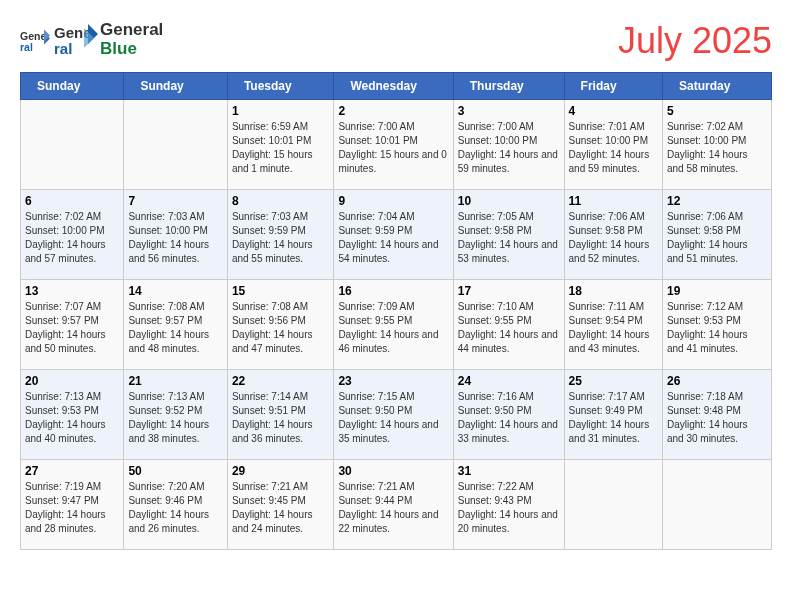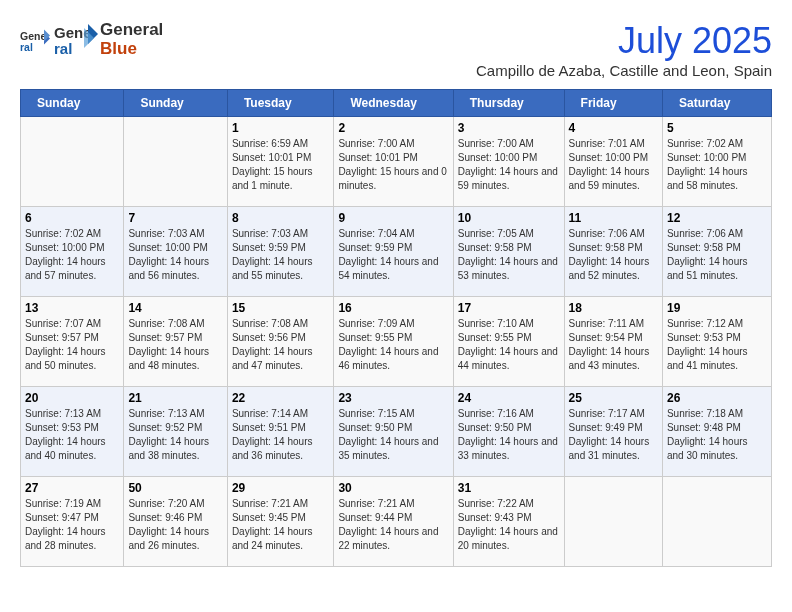--- a/index.html
+++ b/index.html
@@ -23,21 +23,21 @@
     .logo-icon {
       width: 30px;
       height: 30px;
       margin-right: 4px;
     }
     .title-block {
       text-align: right;
     }
     .month-year {
       font-size: 36px;
-      color: #1d4ed8;
+      color: #ef4444;
       font-weight: normal;
     }
     .location {
       font-size: 15px;
       color: #333;
     }
     table {
       width: 100%;
       border-collapse: collapse;
       font-size: 11px;
@@ -89,28 +89,27 @@
     <div>
       <div style="display:flex;align-items:center;">
         <svg width="44" height="40" viewBox="0 0 44 40">
           <text x="0" y="18" font-size="15" fill="#333" font-weight="bold" font-family="Arial">Gene</text>
           <text x="0" y="34" font-size="15" fill="#1a5fa8" font-weight="bold" font-family="Arial">ral</text>
           <polygon points="34,4 44,14 34,24" fill="#1a5fa8"></polygon>
           <polygon points="30,8 40,18 30,28" fill="#5a9fd8" opacity="0.7"></polygon>
         </svg>
         <div style="margin-left:2px;">
           <div style="font-size:17px;font-weight:bold;color:#333;line-height:1.1;">General</div>
-          <div style="font-size:17px;font-weight:bold;color:#c2410c;line-height:1.1;">Blue</div>
+          <div style="font-size:17px;font-weight:bold;color:#15803d;line-height:1.1;">Blue</div>
         </div>
       </div>
     </div>
   </div>
   <div class="title-block">
     <div class="month-year">July 2025</div>
-    <div class="location">Campillo de Azaba, Castille and Leon, Spain</div>
   </div>
 </div>
 
 <table>
   <thead>
     <tr id="weekday-header">
     <th>Sunday</th>
         <th>Sunday</th>
         <th>Tuesday</th>
         <th>Wednesday</th>

